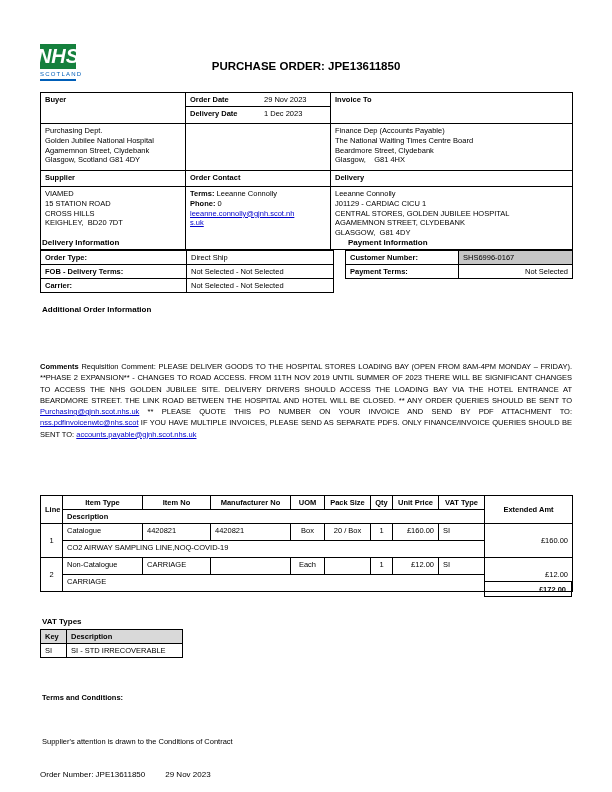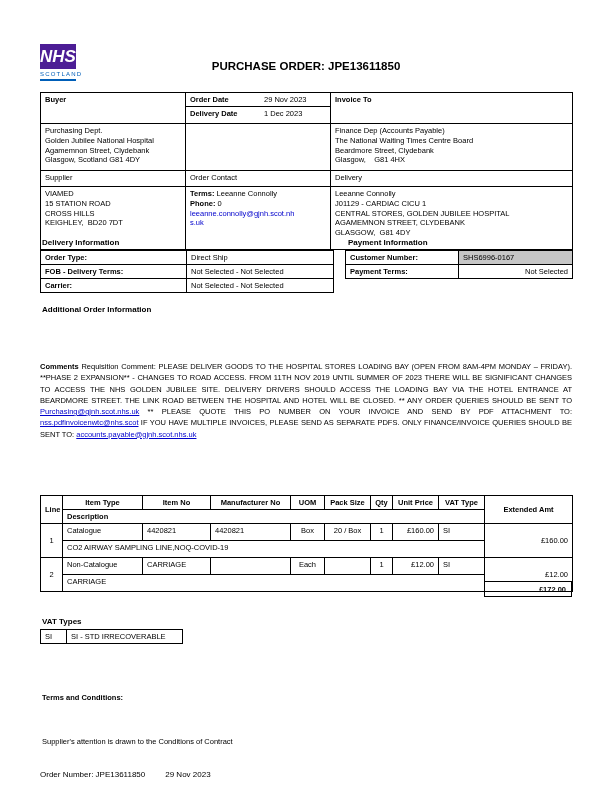--- a/index.html
+++ b/index.html
@@ -4,44 +4,44 @@
 <style>
   html,body { margin:0; padding:0; background:#ffffff; }
   .page {
     position:relative; width:612px; height:792px; background:#ffffff;
     font-family:"Liberation Sans", sans-serif; color:#000; overflow:hidden;
   }
   .b { font-weight:bold; }
   
   .nhs-logo { position:absolute; left:40px; top:44px; width:40px; }
   .nhs-box {
-    background:#4c1d95; color:#fff; width:36px; height:25px;
+    background:#15803d; color:#fff; width:36px; height:25px;
     display:flex; align-items:center; justify-content:center;
-    font-size:17px; font-weight:bold; font-style:italic;
+    font-size:20px; font-weight:bold; font-style:italic;
   }
   .nhs-scotland {
     color:#005EB8; font-size:6px; letter-spacing:1.2px; text-align:center;
     width:36px; margin-top:2px; padding-bottom:2px; border-bottom:2px solid #005EB8;
   }
   .po-title { position:absolute; top:60px; left:0; right:0; text-align:center; font-size:11.5px; font-weight:bold; }
 
   table { border-collapse:collapse; }
   td, th { border:1px solid #000; padding:2px 4px; vertical-align:top; font-size:7.5px; }
 
   .hdr-table { position:absolute; left:40px; top:92px; width:532px; table-layout:fixed; }
   .hdr-label-row td { height:26px; }
   .dates-cell { padding:0; }
   .date-line { display:flex; padding:2px 4px; }
   .date-line.first { border-bottom:1px solid #000; }
   .date-label { width:74px; font-weight:bold; flex:0 0 auto; }
   .addr-row td { height:42px; }
   .addr { white-space:pre-wrap; line-height:1.3; }
-  .band2-header td { height:11px; font-weight:normal; }
+  .band2-header td { height:11px; font-weight:bold; }
   .band2-content td { height:58px; line-height:1.3; }
-  .email-link { color:#0000CC; word-break:break-all; display:inline-block; width:108px; line-height:1.3; }
+  .email-link { color:#0000CC; text-decoration:underline; word-break:break-all; display:inline-block; width:108px; line-height:1.3; }
 
   .section-heading { position:absolute; font-size:8px; font-weight:bold; }
   .pos-table { position:absolute; table-layout:fixed; }
   .info-label { font-weight:bold; }
   .gray-cell { background:#c6c6c6; }
   .right { text-align:right; }
   .center { text-align:center; }
   .vmid { vertical-align:middle; }
 
   .comments { position:absolute; left:40px; top:361px; width:532px; font-size:7.5px; line-height:1.5; text-align:justify; }
@@ -268,20 +268,24 @@
     <div class="total-value-cell">£172.00</div>
   </div>
 
   <div class="section-heading" style="left:42px; top:617px;">VAT Types</div>
   <table class="vat-table">
     <colgroup>
         <col style="width:26px">
         <col style="width:116px">
       </colgroup>
     <tbody>
+        <tr>
+      <th>Key</th>
+      <th>Description</th>
+    </tr>
     <tr>
       <td>SI</td>
       <td>SI - STD IRRECOVERABLE</td>
     </tr>
   </tbody>
     </table>
 
   <div class="terms-heading">Terms and Conditions:</div>
   <div class="terms-body">Supplier's attention is drawn to the Conditions of Contract</div>
 

